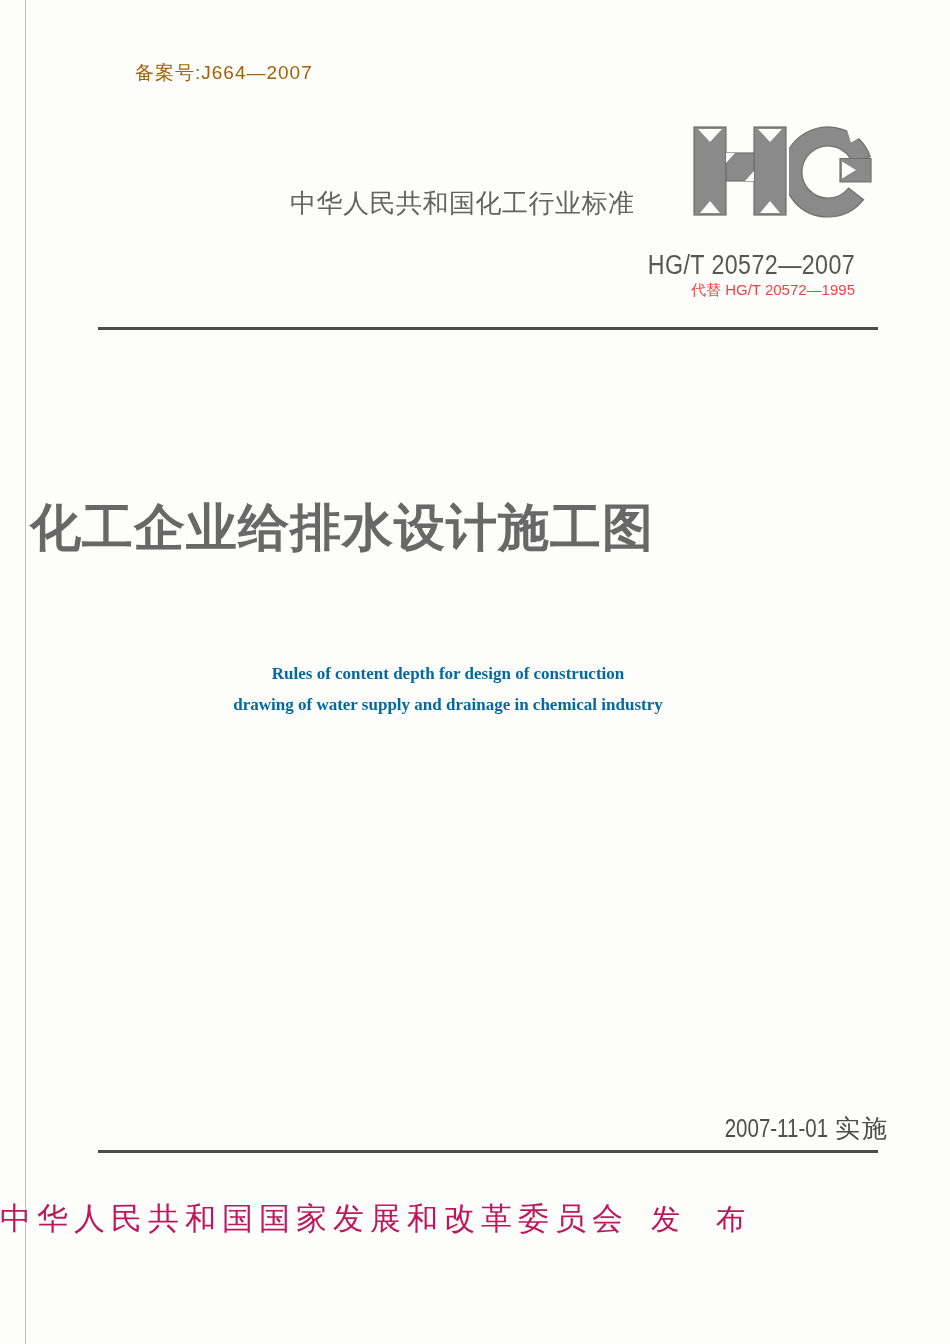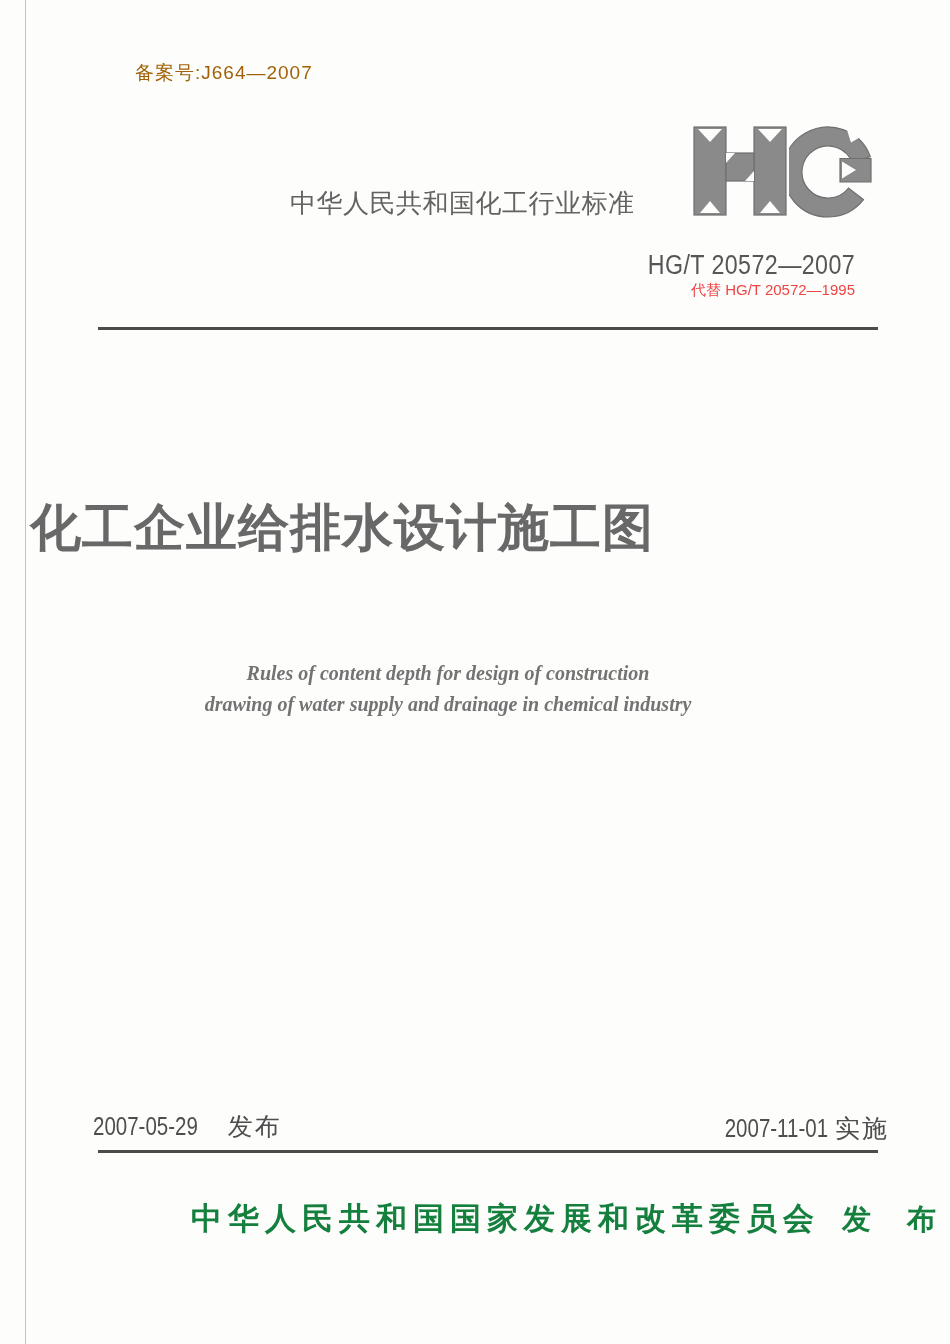--- a/index.html
+++ b/index.html
@@ -16,32 +16,32 @@
   .std-replaces{position:absolute;right:95px;top:281px;font-size:15px;color:#ef4444;white-space:nowrap;margin-left:28px;}
   .rule{position:absolute;left:98px;width:780px;height:3px;background:#4c4c4c;}
   .rule-top{top:327px;}
   .rule-bottom{top:1150px;}
   .main-title{
     position:absolute;left:30px;top:496px;width:920px;
     font-size:51px;font-weight:bold;color:#686868;line-height:64px;letter-spacing:1px;
   }
   .en-title{
     position:absolute;left:0;top:658px;width:896px;text-align:center;
-    font-family:"Liberation Serif",serif;font-weight:bold;font-size:20px;color:#737373;line-height:31px;font-style:italic;
+    font-family:"Liberation Serif",serif;font-weight:bold;font-size:17px;color:#0369a1;line-height:31px;
   }
   .date-row{position:absolute;left:0;top:1110px;width:950px;height:32px;font-size:25px;color:#4e4e4e;}
   .date-issue{position:absolute;left:93px;top:0;white-space:nowrap;}
   .date-impl{position:absolute;right:61px;top:2px;white-space:nowrap;}
   .date-num{display:inline-block;transform:scaleX(.82);letter-spacing:0;}
   .date-issue .date-num{transform-origin:left center;}
   .date-impl .date-num{transform-origin:right center;}
   .date-label{font-size:25px;letter-spacing:2px;}
   .publisher-row{
-    position:absolute;left:0;top:1198px;width:950px;text-align:right;
-    font-size:31px;font-weight:bold;color:#15803d;white-space:nowrap;
+    position:absolute;left:0;top:1198px;width:950px;text-align:left;
+    font-size:31px;font-weight:normal;color:#be185d;white-space:nowrap;
   }
   .publisher-name{letter-spacing:6px;}
   .publish-label{letter-spacing:14px;margin-left:22px;font-size:29px;}
 </style>
 </head>
 <body>
 
 <div class="page">
 
   <div class="scan-edge"></div>
@@ -85,24 +85,20 @@
   <div class="main-title">
     <div>化工企业给排水设计施工图</div>
   </div>
 
   <div class="en-title">
     <div>Rules of content depth for design of construction</div>
     <div>drawing of water supply and drainage in chemical industry</div>
   </div>
 
   <div class="date-row">
-    <div class="date-issue">
-      <span class="date-num">2007-05-29</span>
-      <span class="date-label">发布</span>
-    </div>
     <div class="date-impl">
       <span class="date-num">2007-11-01</span>
       <span class="date-label">实施</span>
     </div>
   </div>
 
   <div class="rule rule-bottom"></div>
 
   <div class="publisher-row">
     <span class="publisher-name">中华人民共和国国家发展和改革委员会</span><span class="publish-label">发 布</span>

